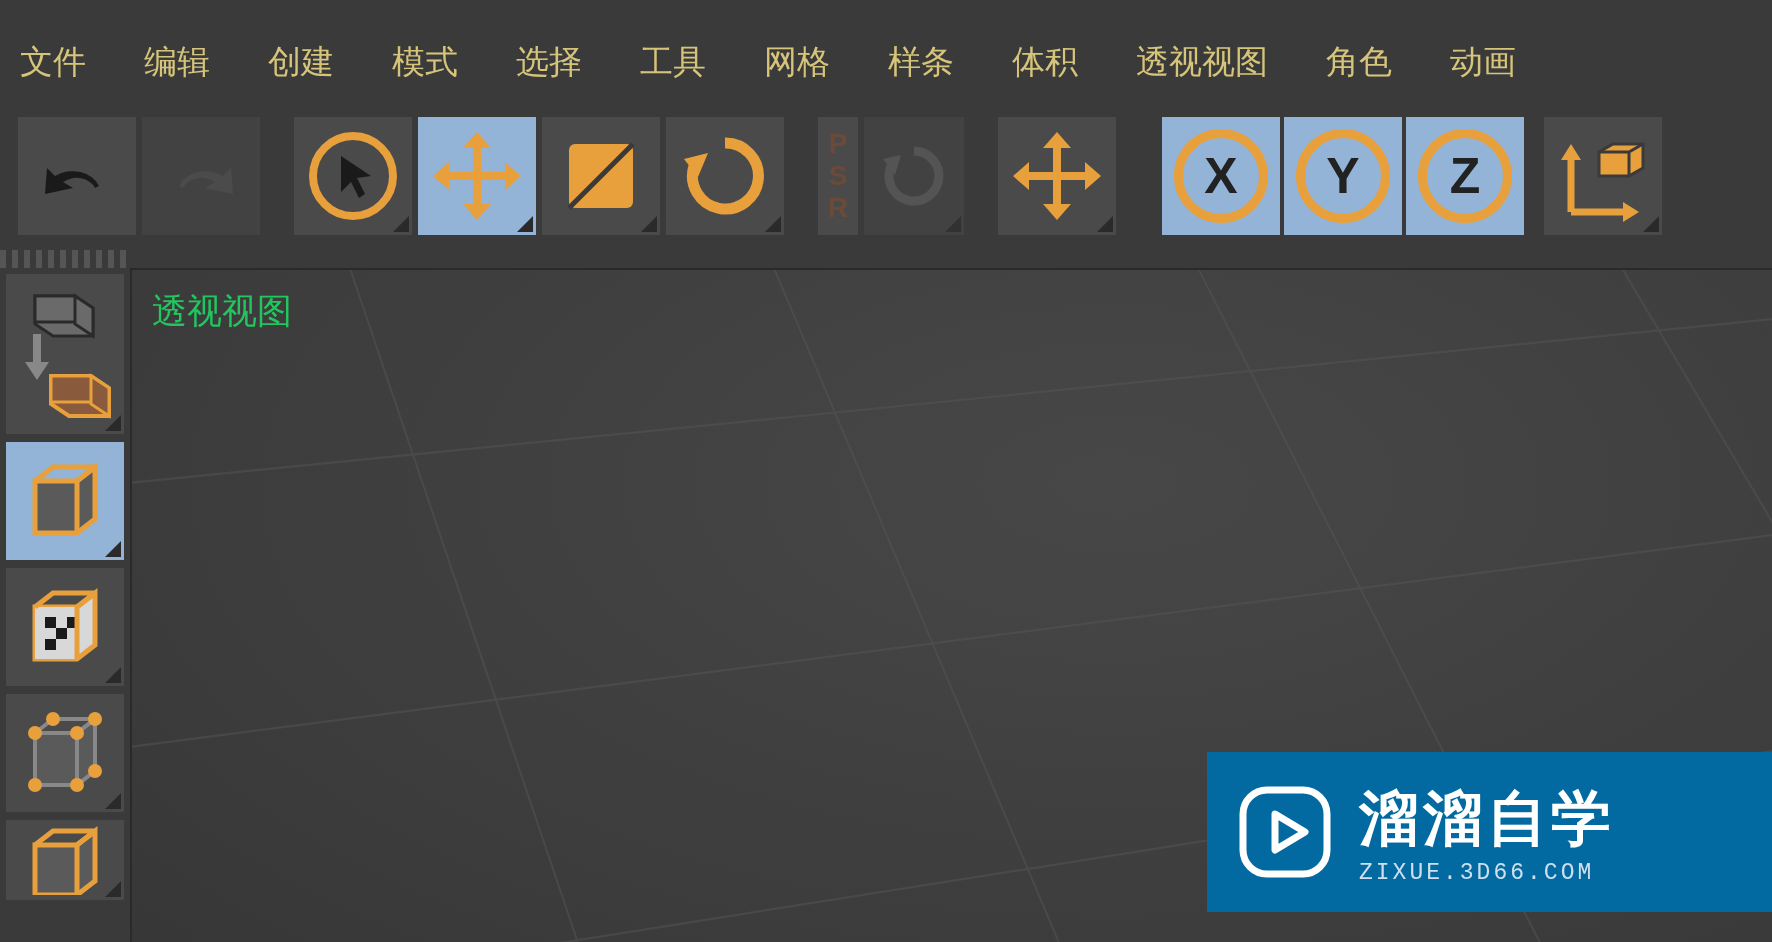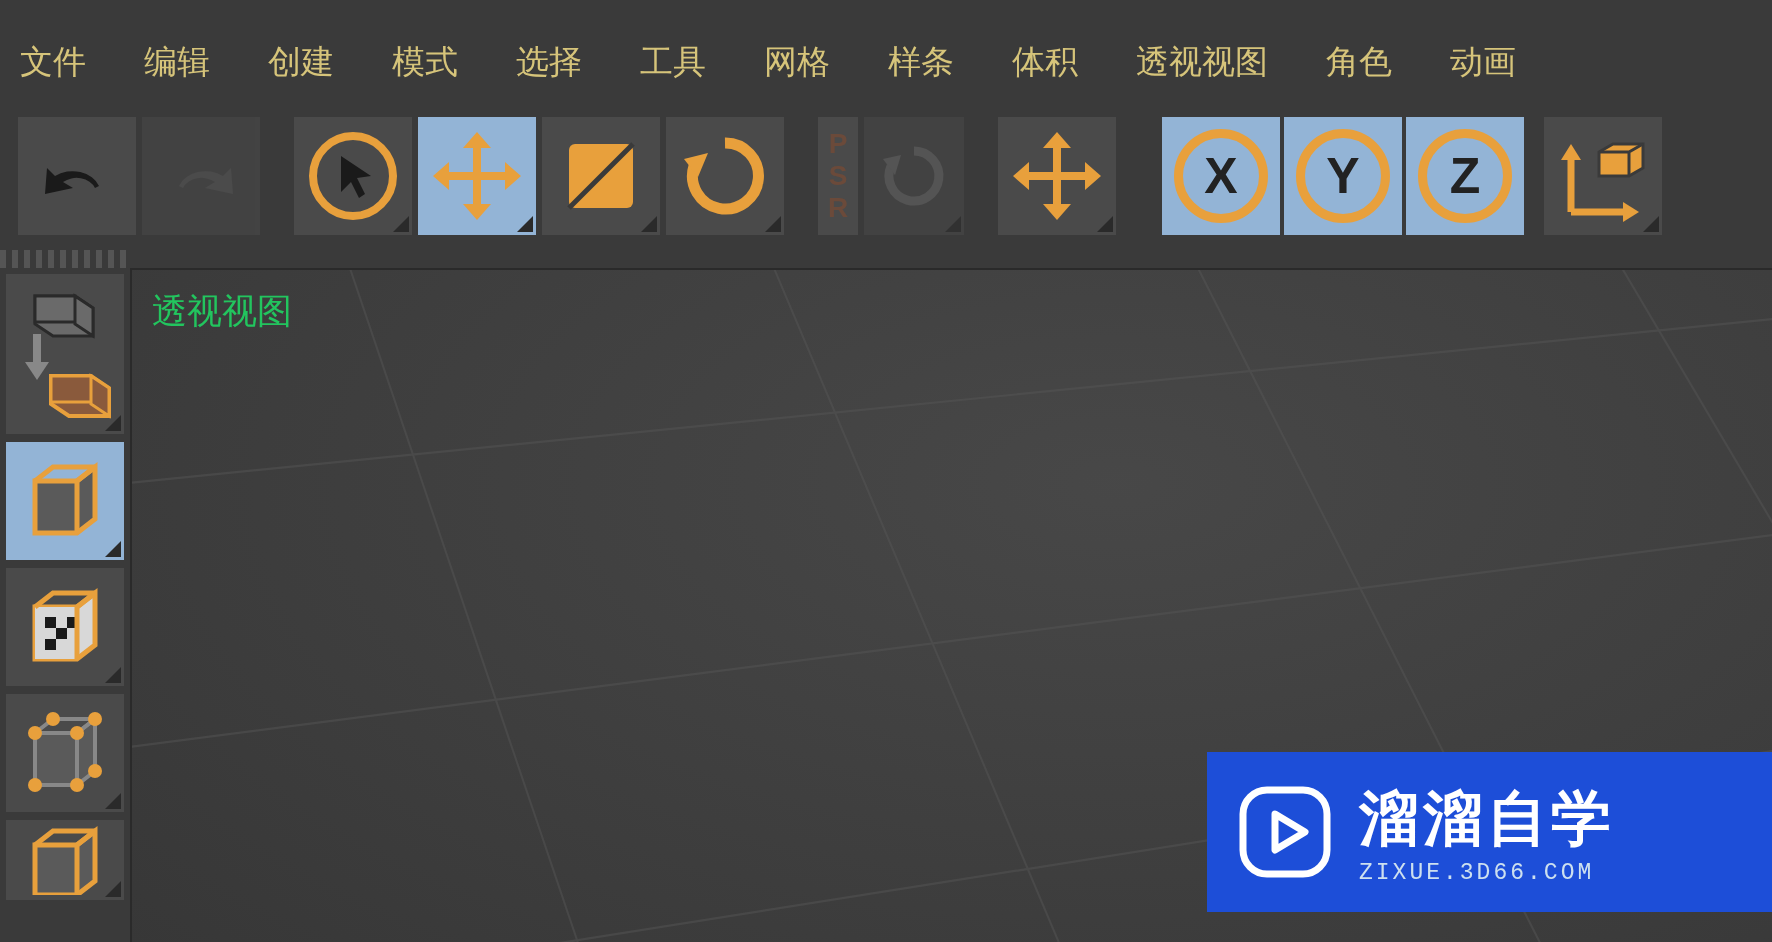--- a/index.html
+++ b/index.html
@@ -185,21 +185,21 @@
   position: absolute;
   inset: 0;
   background: radial-gradient(ellipse at 60% 30%, rgba(255,255,255,0.04), rgba(0,0,0,0.15));
 }
 .watermark {
   position: absolute;
   right: 0;
   bottom: 70px;
   width: 565px;
   height: 160px;
-  background: #1d4ed8;
+  background: #0369a1;
   display: flex;
   align-items: center;
   padding: 12px 28px;
   gap: 24px;
 }
 .wm-icon {
   flex-shrink: 0;
 }
 .wm-text {
   display: flex;

